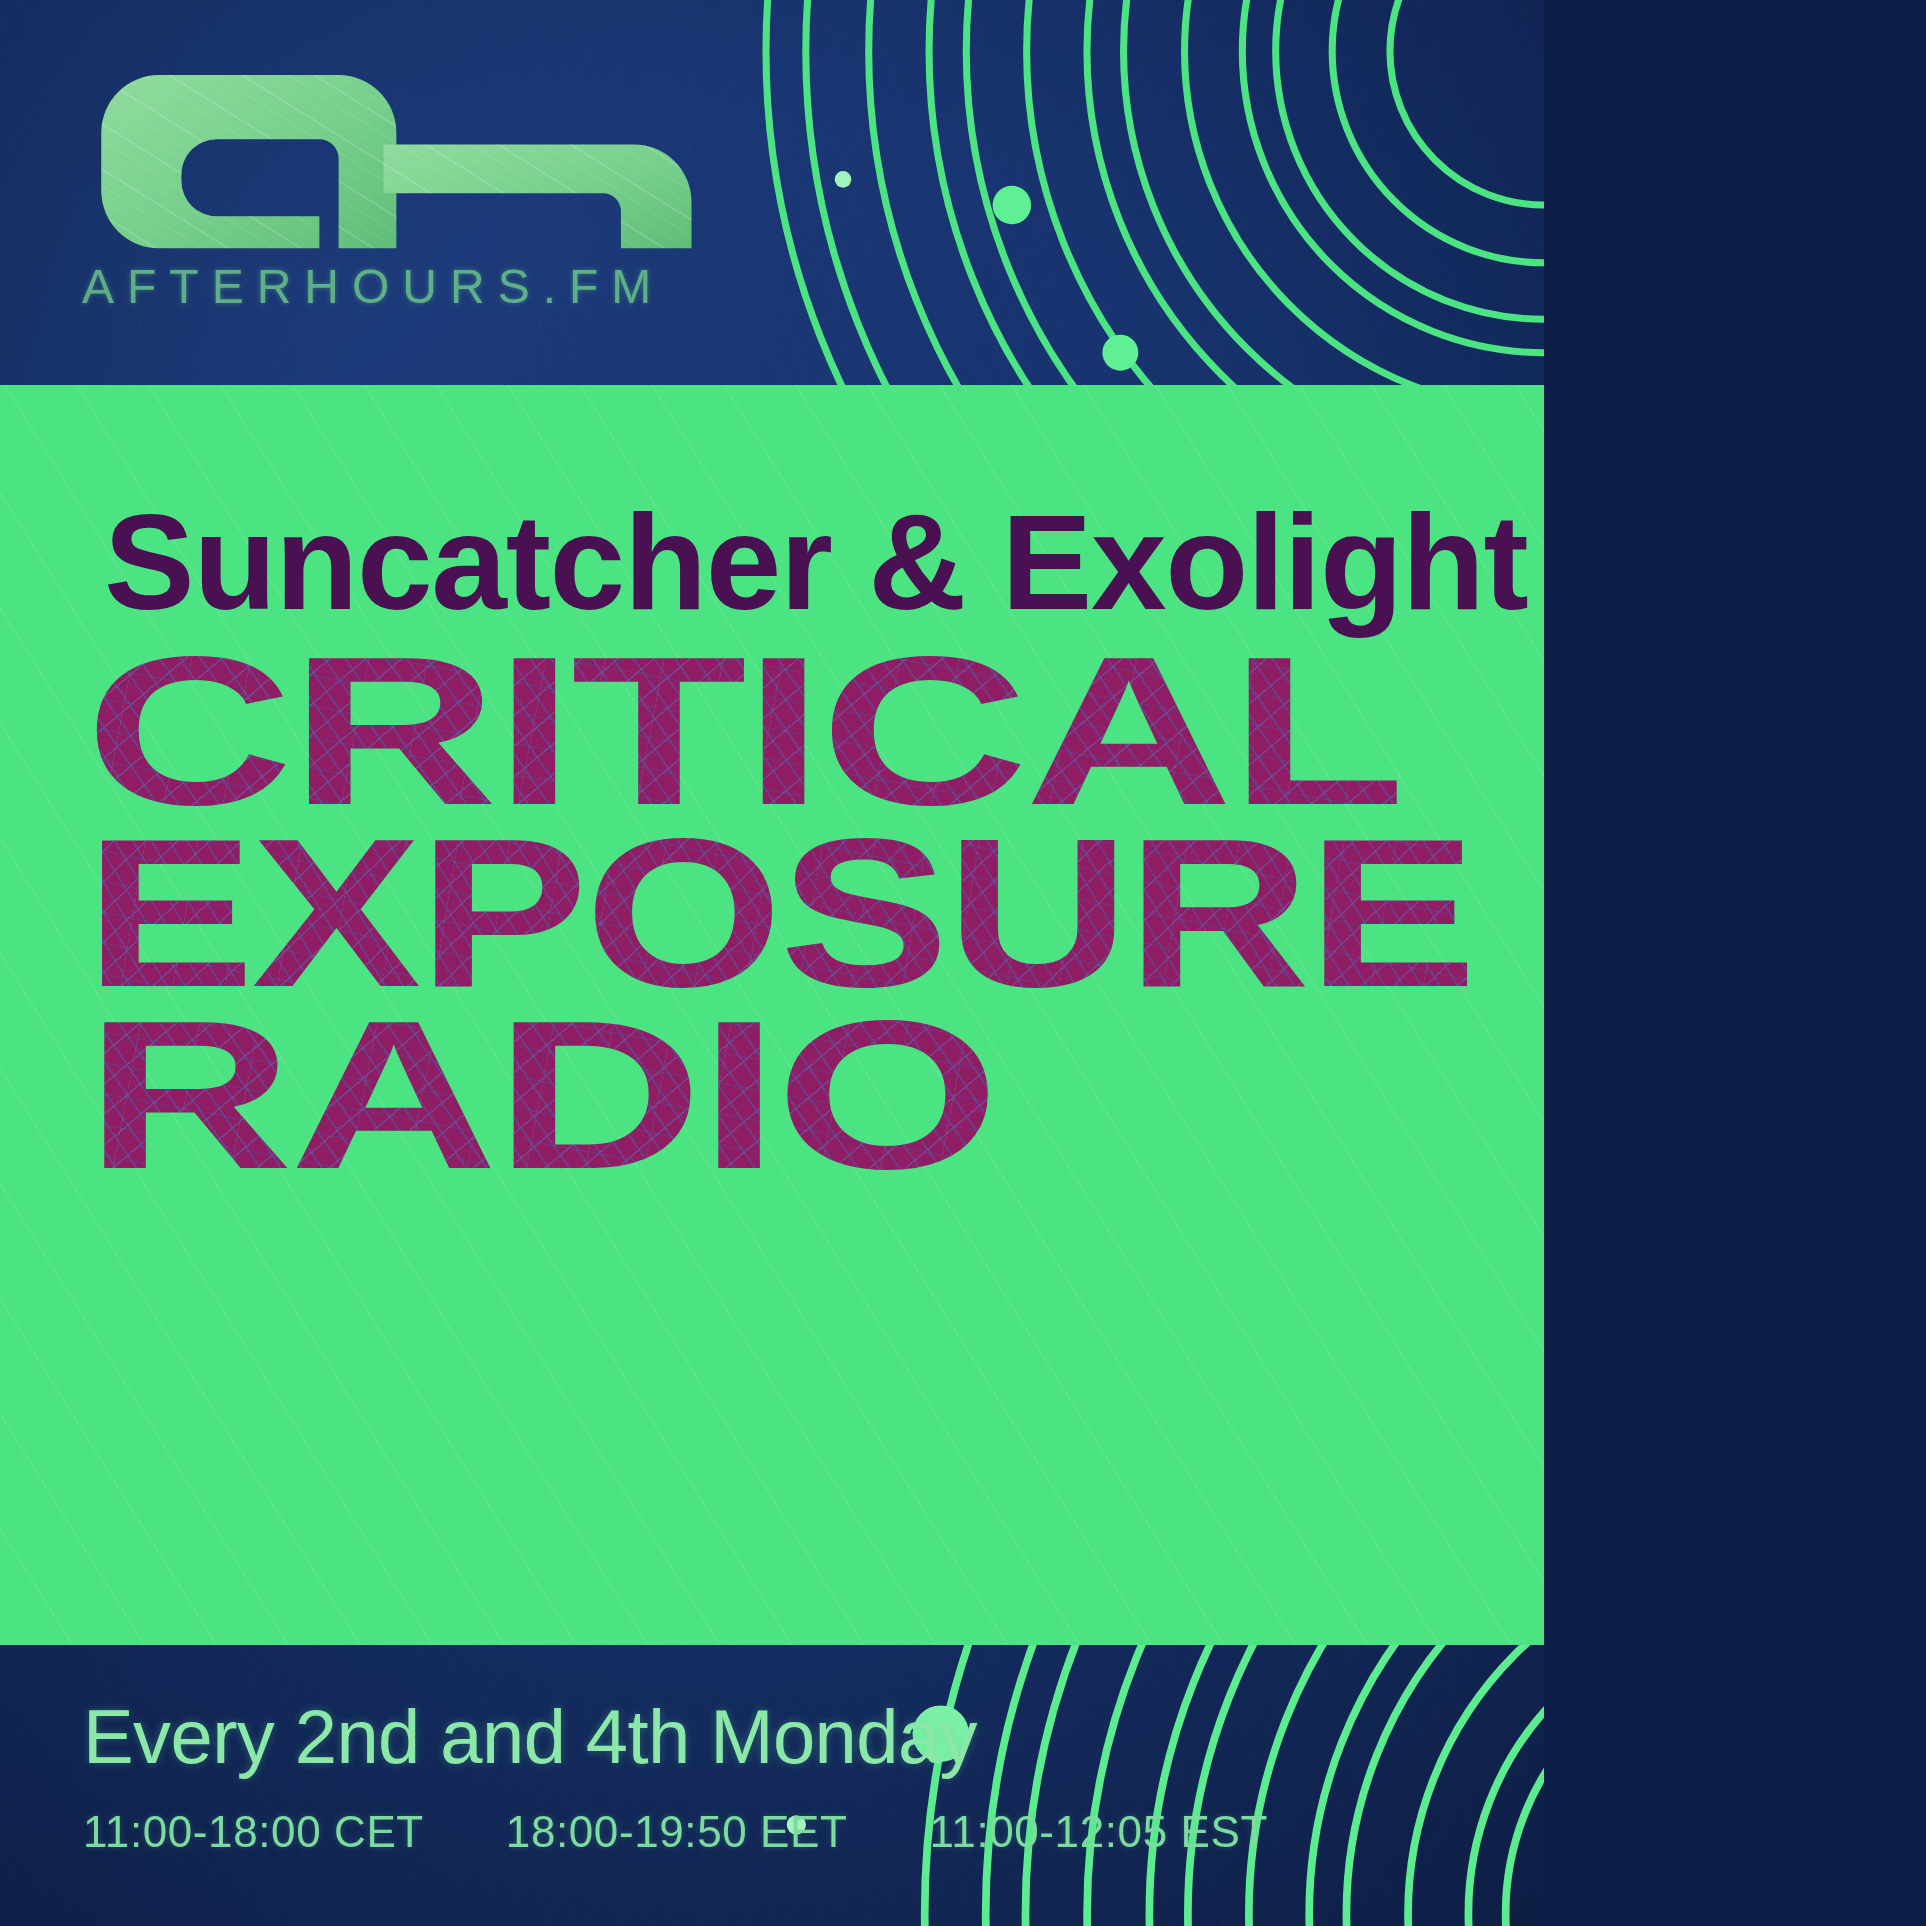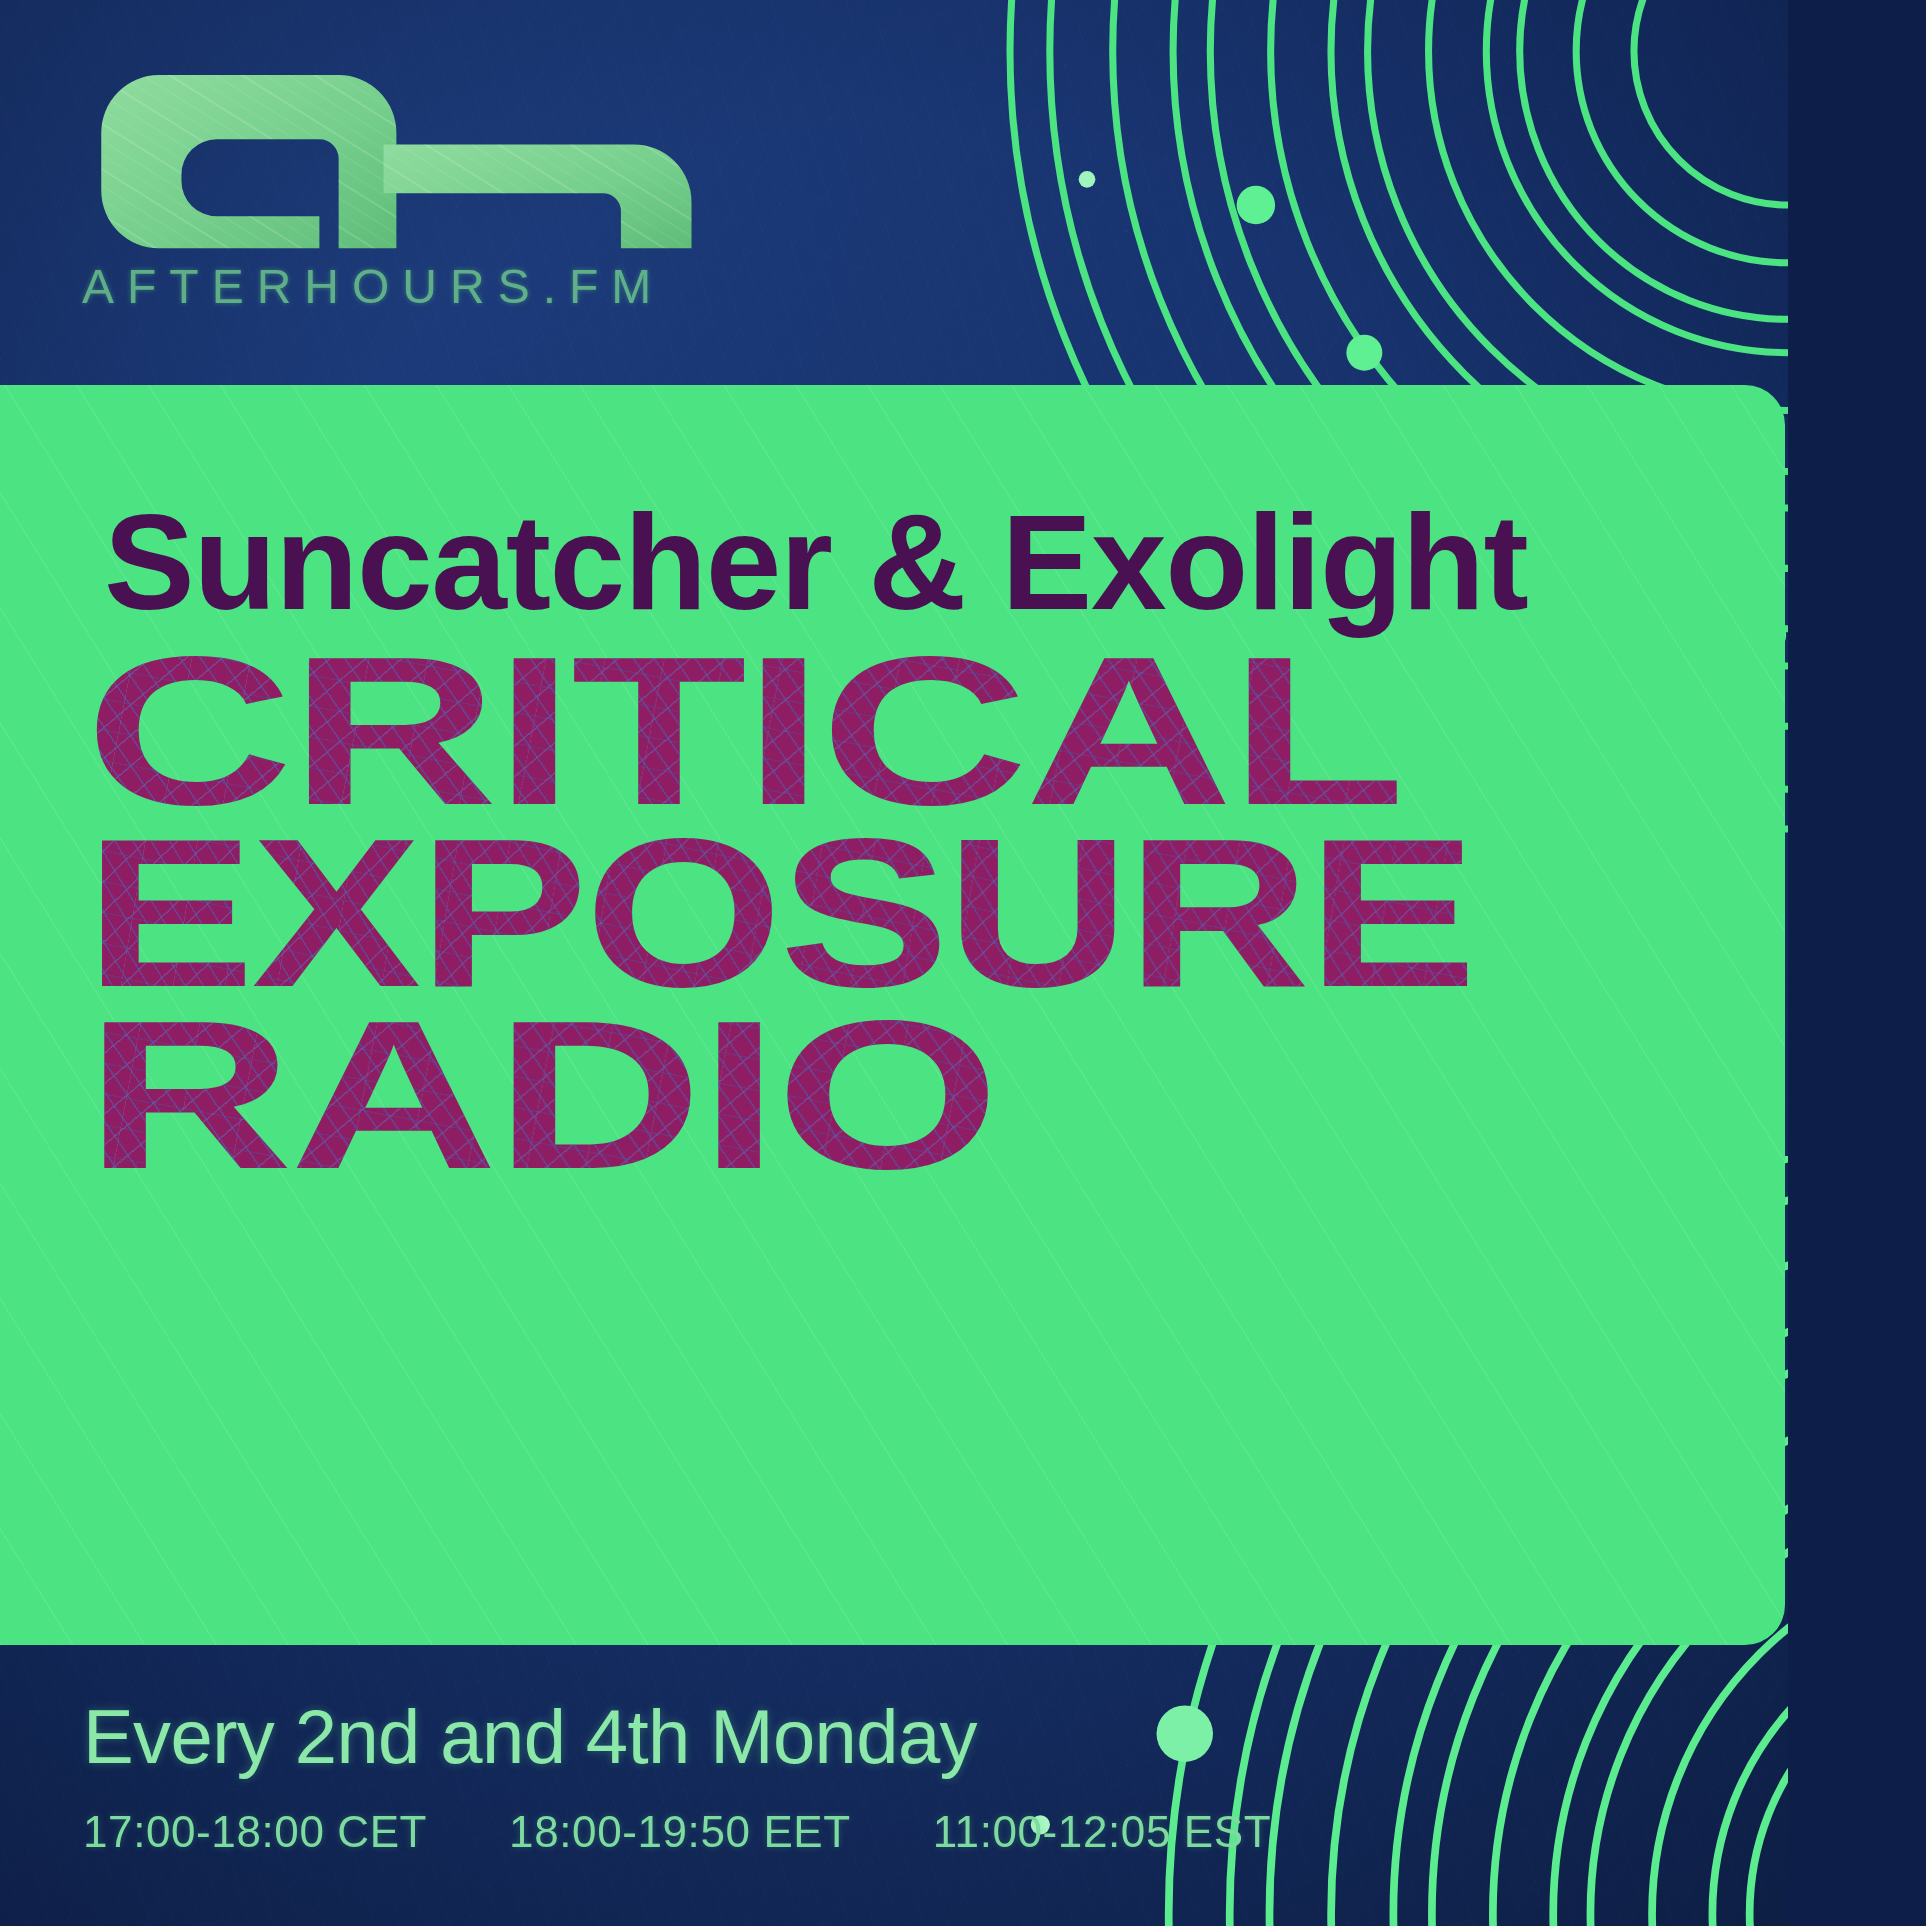--- a/index.html
+++ b/index.html
@@ -1,18 +1,18 @@
 <!DOCTYPE html>
 <html style="font-size:10.3px"><head>
 <meta charset="utf-8">
 <style>
   html,body{margin:0;padding:0;background:#0d1f48;}
   #poster{
     position:relative;
-    width:1788px;height:1926px;
+    width:1544px;height:1926px;
     overflow:hidden;
     background:#16306a;
     font-family:"Liberation Sans", sans-serif;
   }
 
   
   .bg-base{
     position:absolute;inset:0;
     background:
       radial-gradient(ellipse 160% 120% at 18% 10%, #1d3c7c 0%, #16306a 45%, #122754 100%);
@@ -263,20 +263,20 @@
       </div>
       <div class="bigline" id="line-radio">
         <span class="txt">RADIO</span>
       </div>
     </div>
   </div>
 
   <div id="footer">
     <div id="schedule-line">Every 2nd and 4th Monday</div>
     <div id="timezones">
-      <span>17:00-18:00 CET</span>
+      <span>11:00-18:00 CET</span>
       <span>18:00-19:50 EET</span>
       <span>11:00-12:05 EST</span>
     </div>
   </div>
 
 </div>
 
 
 </body></html>

